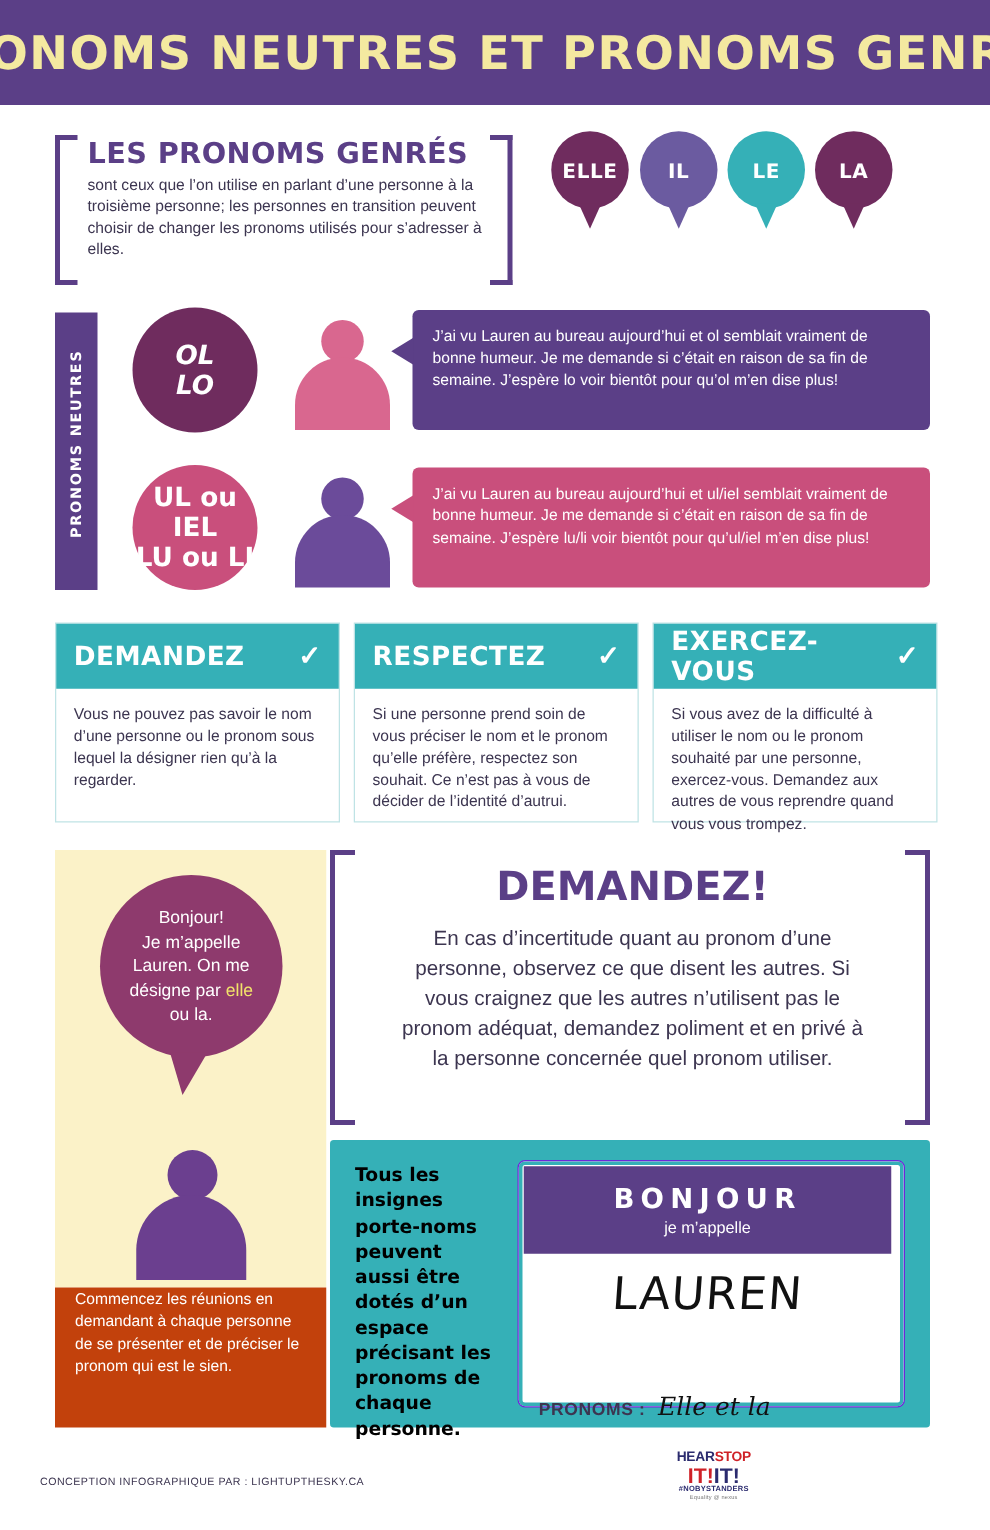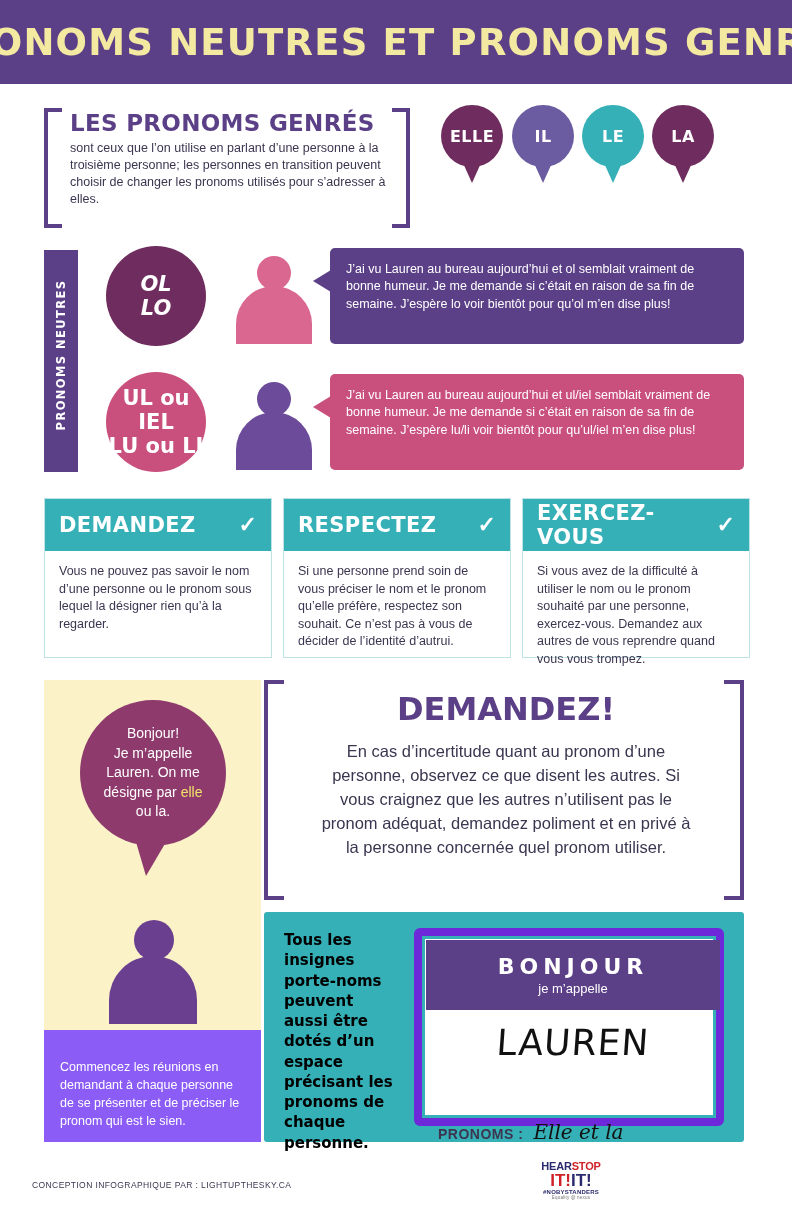--- a/index.html
+++ b/index.html
@@ -138,22 +138,22 @@
   .speech .tailb{
     position:absolute;bottom:-30px;left:56px;width:0;height:0;
     border-left:10px solid transparent;border-right:20px solid transparent;
     border-top:34px solid #8e3a6d;
   }
   .speech .hl{color:#f2e46a;}
   #p3{position:absolute;left:109px;top:920px;width:88px;height:104px;}
   #p3 .head{position:absolute;left:25px;top:0;width:40px;height:40px;border-radius:50%;background:#6b3f8f;}
   #p3 .body{position:absolute;left:0;top:36px;width:88px;height:68px;border-radius:44px 44px 0 0;background:#6b3f8f;}
   .purple-note{
-    position:absolute;left:44px;top:1030px;width:217px;height:112px;background:#8b5cf6;
-    color:#fff;font-size:12.5px;line-height:1.45;padding:28px 16px;box-sizing:border-box;
+    position:absolute;left:44px;top:1030px;width:217px;height:112px;background:#c2410c;
+    color:#fff;font-size:12.5px;line-height:1.45;padding:0 16px;box-sizing:border-box;
   }
 
   .demandez-box{position:absolute;left:264px;top:680px;width:480px;height:212px;text-align:center;}
   .demandez-box .br-left,.demandez-box .br-right{
     position:absolute;top:0;width:16px;height:212px;border:4px solid #5b3f87;
   }
   .demandez-box .br-left{left:0;border-right:none;}
   .demandez-box .br-right{right:0;border-left:none;}
   .demandez-box .inner{position:absolute;left:42px;top:10px;width:400px;}
   .demandez-box h2{
@@ -166,21 +166,21 @@
   .teal-panel{
     position:absolute;left:264px;top:912px;width:480px;height:230px;background:#35b0b7;
     border-radius:3px;
   }
   .teal-panel .lead{
     position:absolute;left:20px;top:18px;width:112px;color:#000000;
     font-size:15px;font-weight:bold;line-height:1.35;font-family:"DejaVu Sans",sans-serif;
   }
   .badge{
     position:absolute;left:150px;top:16px;width:310px;height:198px;
-    background:#fff;border:8px solid #6d28d9;border-radius:6px;box-sizing:border-box;
+    background:#fff;border:1px solid #6d28d9;border-radius:6px;box-sizing:border-box;
     box-shadow:0 0 0 3px #35b0b7 inset;
   }
   .badge .cap{
     position:absolute;left:4px;top:4px;width:294px;height:70px;background:#5b3f87;color:#fff;
     display:flex;flex-direction:column;align-items:center;justify-content:center;
   }
   .badge .cap .b1{font-size:22px;font-weight:bold;letter-spacing:5px;font-family:"DejaVu Sans",sans-serif;}
   .badge .cap .b2{font-size:13px;margin-top:2px;}
   .badge .name{
     position:absolute;left:0;top:86px;width:302px;text-align:center;

